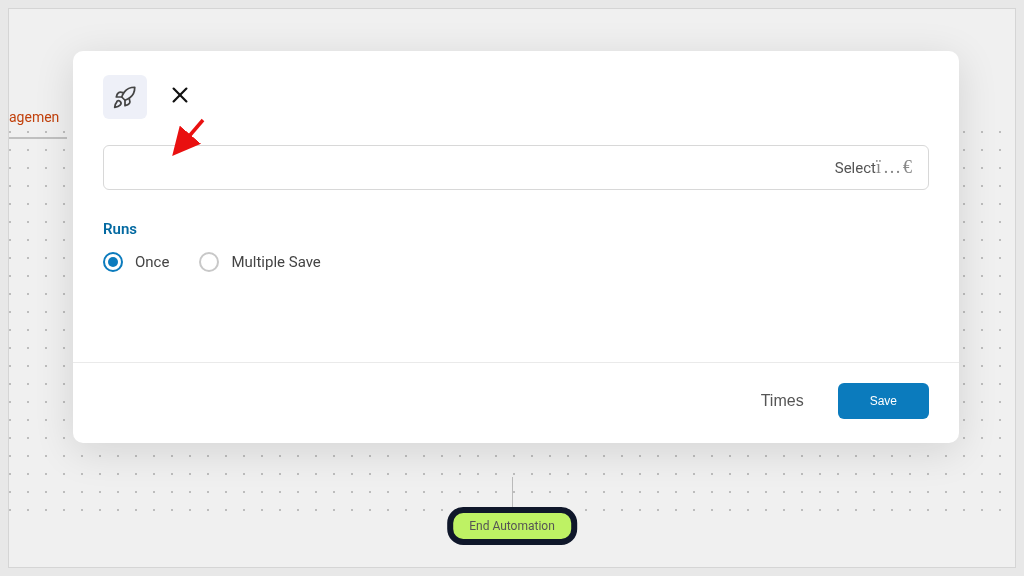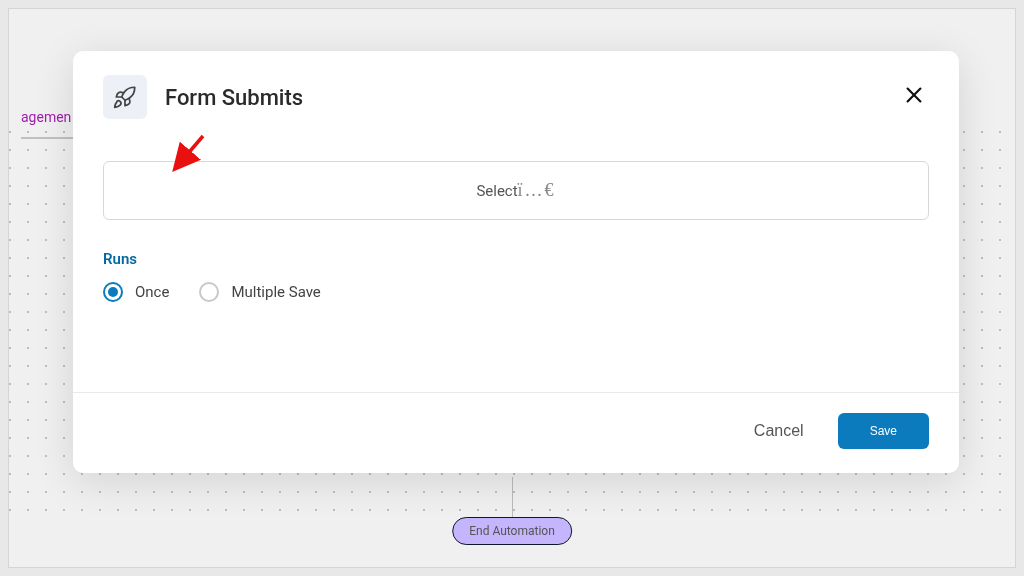--- a/index.html
+++ b/index.html
@@ -13,43 +13,43 @@
   }
   .outer-frame {
     position: absolute;
     inset: 8px;
     background: #f0f0f0;
     border: 1px solid #d5d5d5;
   }
   .bg-tab {
     position: absolute;
     top: 100px;
-    left: 12px;
+    left: 0;
     font-size: 14px;
-    color: #a21caf;
+    color: #c2410c;
     padding: 0 8px 12px 0;
     border-bottom: 2px solid #c0c0c0;
   }
   .dot-grid {
     position: absolute;
     top: 122px;
     left: 0;
     right: 0;
     bottom: 50px;
     background-image: radial-gradient(circle, #bdbdbd 1px, transparent 1px);
     background-size: 18px 18px;
     background-position: 10px 10px;
   }
   .end-automation {
     position: absolute;
     bottom: 22px;
     left: 50%;
     transform: translateX(-50%);
-    background: #c4b5fd;
-    border: 1px solid #0f172a;
+    background: #bef264;
+    border: 6px solid #0f172a;
     border-radius: 16px;
     padding: 6px 16px;
     font-size: 12px;
     color: #555;
   }
   .vline {
     position: absolute;
     bottom: 50px;
     left: 50%;
     width: 1px;
@@ -100,27 +100,26 @@
   }
   .field-label {
     font-size: 15px;
     color: #3a3a3a;
     margin-bottom: 10px;
     font-weight: 500;
   }
   .select-box {
     border: 1px solid #d8d8d8;
     border-radius: 6px;
-    padding: 18px 14px;
-    display: flex;
-    align-items: center;
-    justify-content: center;
+    padding: 11px 14px;
+    display: flex;
+    align-items: center;
+    justify-content: flex-end;
     cursor: pointer;
     position: relative;
-    margin-top: 16px;
   }
   .select-text {
     font-size: 15px;
     color: #555;
   }
   .select-suffix {
     font-family: Georgia, serif;
     font-size: 18px;
     color: #888;
     letter-spacing: 2px;
@@ -212,21 +211,20 @@
   <div class="modal">
     <div class="modal-header">
       <div class="icon-box">
         <svg viewBox="0 0 24 24" fill="none" stroke="#444" stroke-width="1.6" stroke-linecap="round" stroke-linejoin="round">
           <path d="M4.5 16.5c-1.5 1.5-2 5-2 5s3.5-.5 5-2c.94-.94.94-2.56 0-3.5a2.48 2.48 0 0 0-3 0z"></path>
           <path d="M12 15l-3-3c.6-1.7 1.4-3.3 2.5-4.7C14 4 18 3 21 3c0 3-1 7-4.3 9.5-1.4 1.1-3 1.9-4.7 2.5z"></path>
           <path d="M9 12H4s.5-3 2-4 4 0 4 0"></path>
           <path d="M12 15v5s3-.5 4-2 0-4 0-4"></path>
         </svg>
       </div>
-      <div class="modal-title">Form Submits</div>
       <div class="close-btn">
         <svg viewBox="0 0 24 24" stroke="#111" stroke-width="2.4" stroke-linecap="round">
           <line x1="5" y1="5" x2="19" y2="19"></line>
           <line x1="19" y1="5" x2="5" y2="19"></line>
         </svg>
       </div>
     </div>
 
     <div class="modal-body">
       <div class="select-box">
@@ -251,17 +249,17 @@
           </div>
           <div class="radio-option">
             <span class="radio"></span>
             <span class="radio-label">Multiple Save</span>
           </div>
         </div>
       </div>
     </div>
 
     <div class="modal-footer">
-      <button class="btn-cancel">Cancel</button>
+      <button class="btn-cancel">Times</button>
       <button class="btn-save">Save</button>
     </div>
   </div>
 </div>
 
 </body></html>

